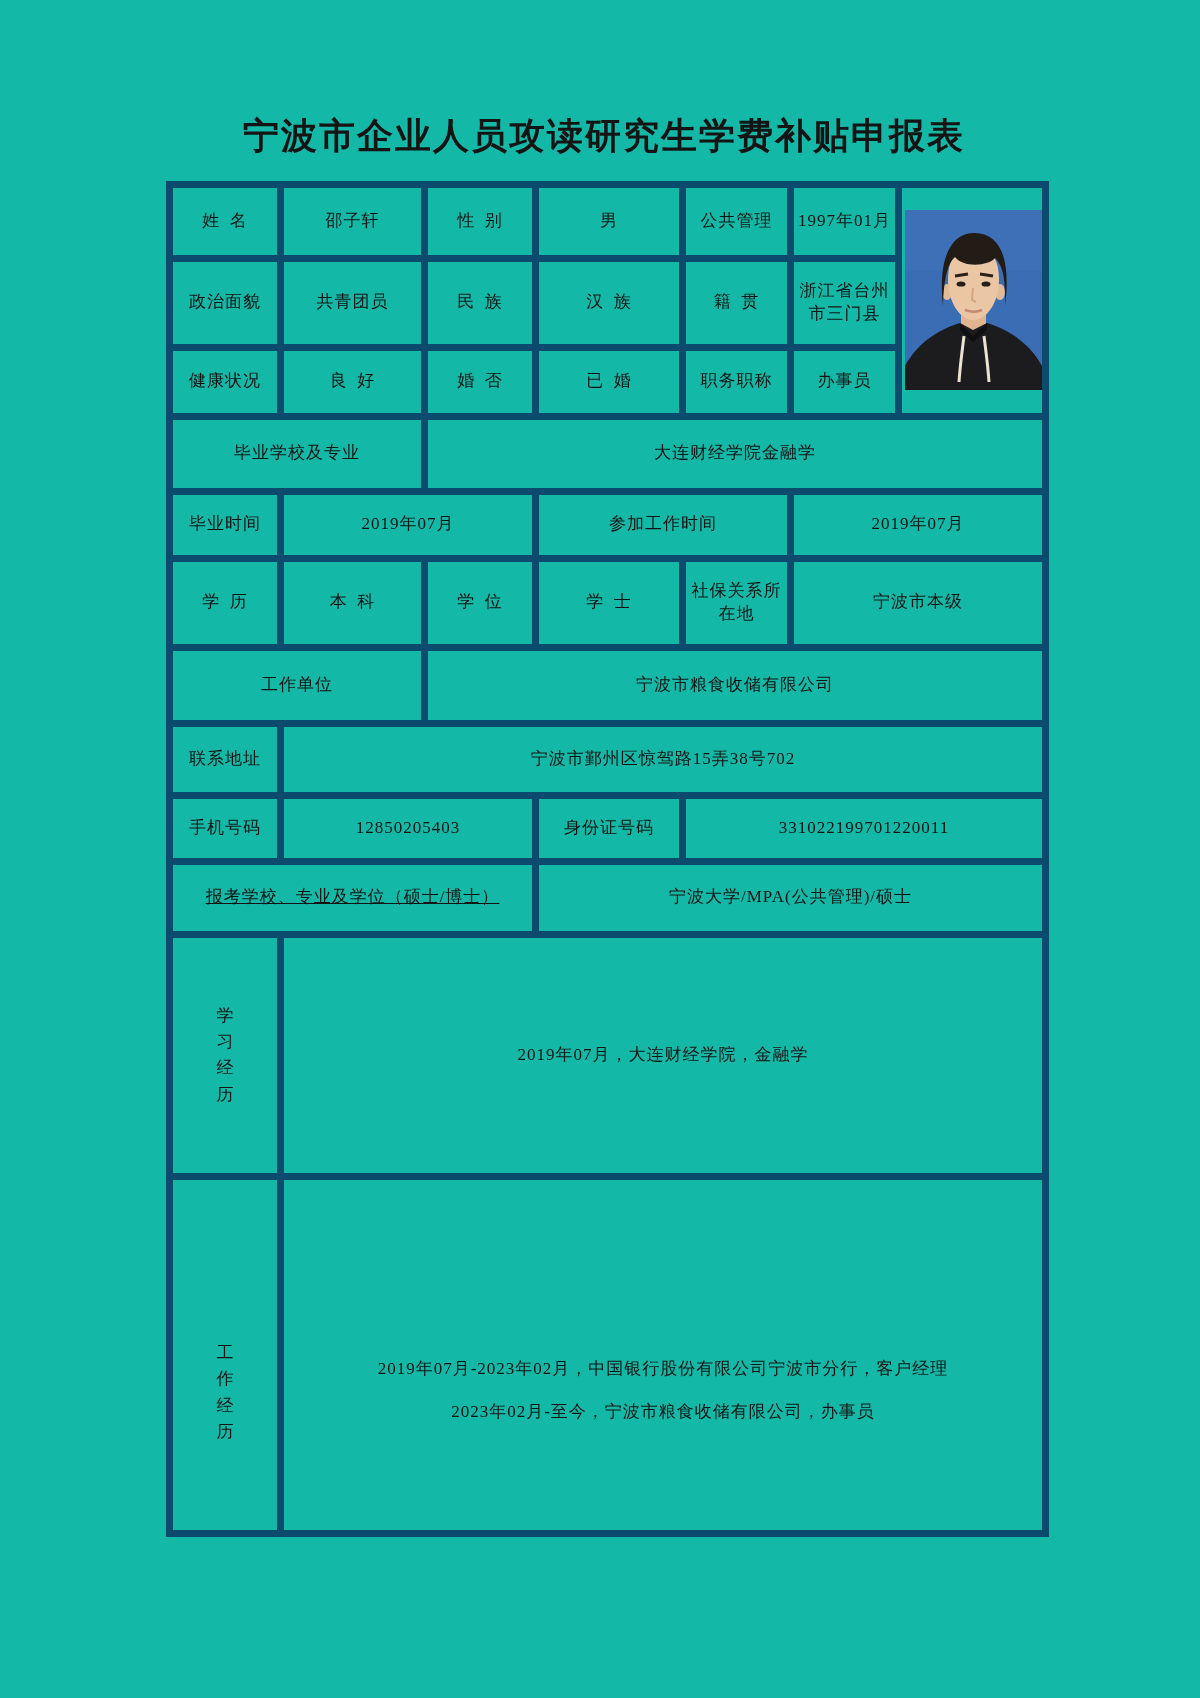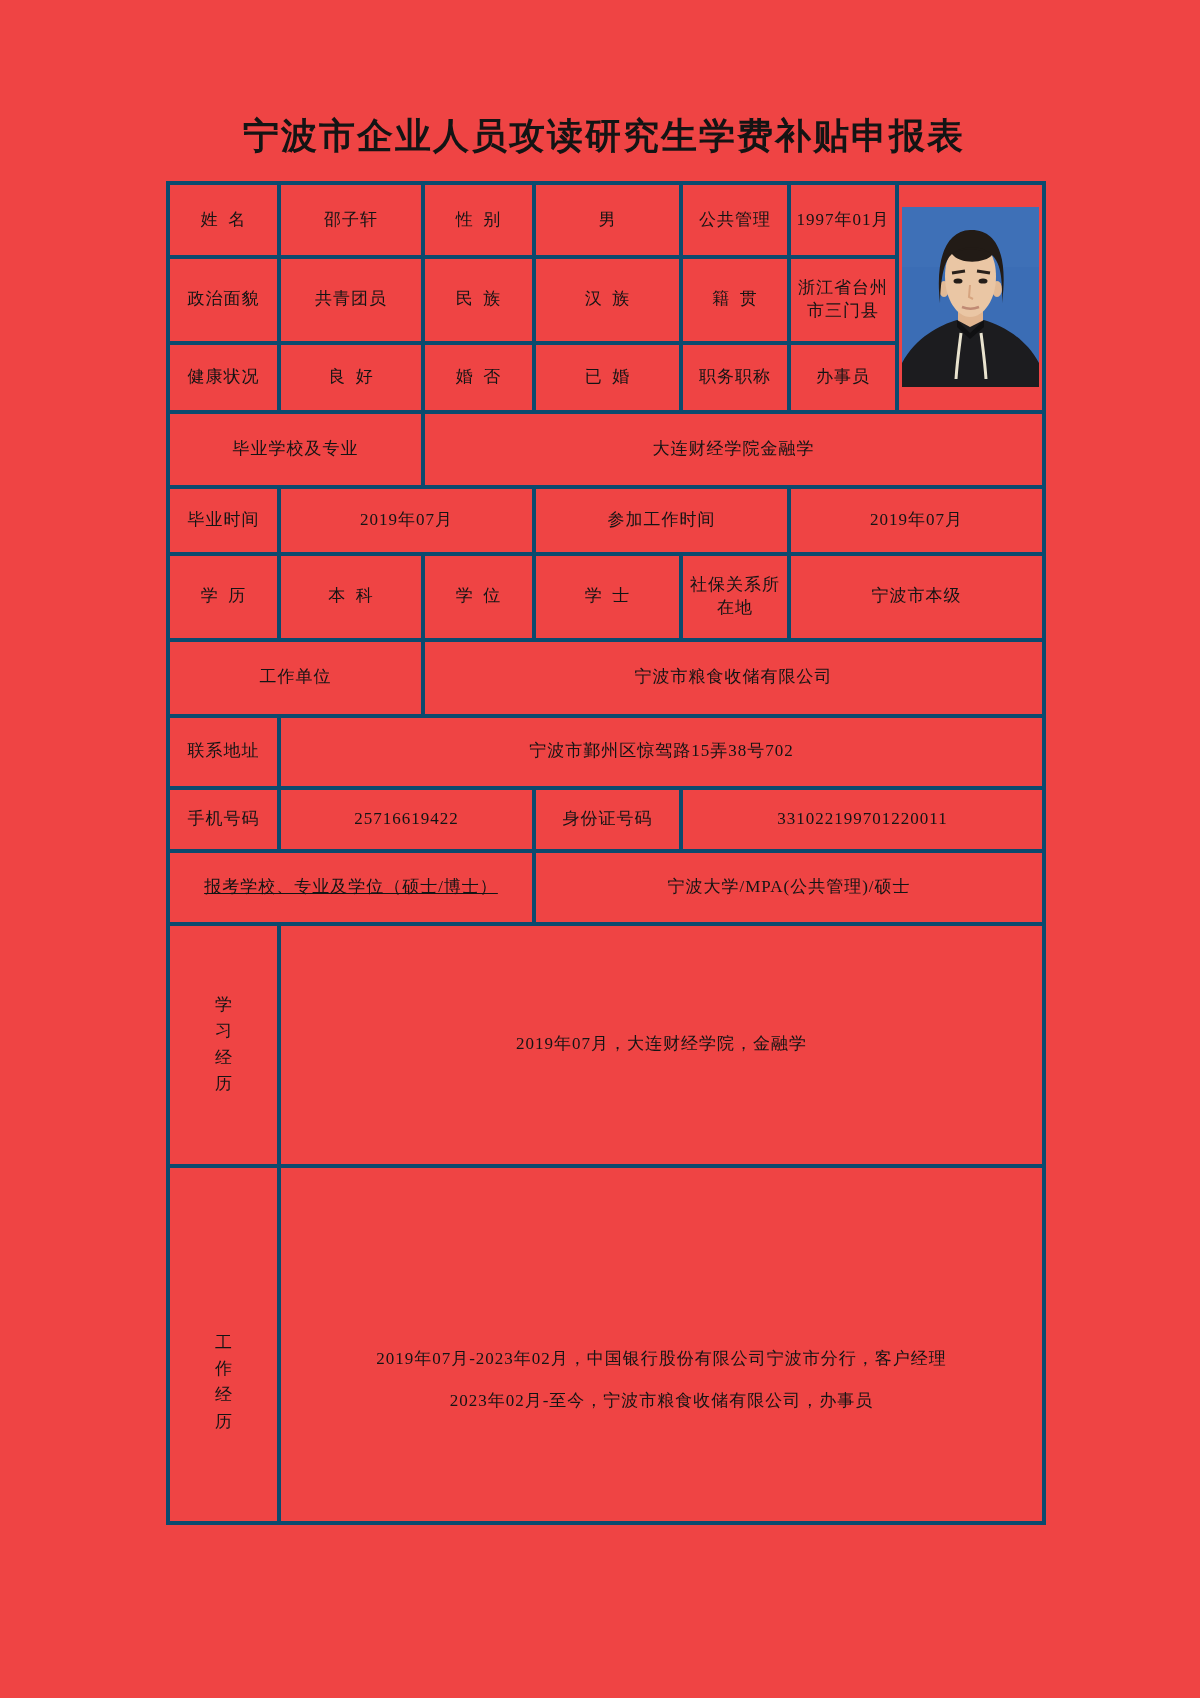--- a/index.html
+++ b/index.html
@@ -1,20 +1,20 @@
 <!DOCTYPE html>
 <html lang="zh"><head>
 <meta charset="utf-8">
 <style>
   html,body{margin:0;padding:0;background:#9a9a9a;}
   .sheet{
     position:relative;
     width:1200px;height:1698px;
     margin:0 auto;
-    background:#ef4444;
+    background:#14b8a6;
     font-family:"Liberation Serif","DejaVu Serif",serif;
     color:#141414;
   }
   .doc-title{
     position:absolute;
     left:166px;top:112px;width:876px;
     margin:0;
     text-align:center;
     font-size:36px;
     font-weight:700;
@@ -22,21 +22,21 @@
     white-space:nowrap;
   }
   table.form{
     position:absolute;
     left:166px;top:181px;
     width:876px;
     border-collapse:collapse;
     table-layout:fixed;
   }
   table.form td{
-    border:4px solid #0c4a6e;
+    border:7px solid #0c4a6e;
     text-align:center;
     vertical-align:middle;
     font-size:17px;
     letter-spacing:1px;
     line-height:1.35;
     padding:18px 3px;
     overflow:hidden;
   }
   col.c1{width:111px} col.c2{width:144px} col.c3{width:111px}
   col.c4{width:147px} col.c5{width:108px} col.c6{width:108px} col.c7{width:147px}
@@ -166,21 +166,21 @@
         <td colspan="5">宁波市粮食收储有限公司</td>
       </tr>
 
       <tr class="r8">
         <td>联系地址</td>
         <td colspan="6">宁波市鄞州区惊驾路15弄38号702</td>
       </tr>
 
       <tr class="r9">
         <td>手机号码</td>
-        <td colspan="2">25716619422</td>
+        <td colspan="2">12850205403</td>
         <td>身份证号码</td>
         <td colspan="3">331022199701220011</td>
       </tr>
 
       <tr class="r10">
         <td colspan="3" class="left">报考学校、专业及学位（硕士/博士）</td>
         <td colspan="4">宁波大学/MPA(公共管理)/硕士</td>
       </tr>
 
       <tr class="r11">

